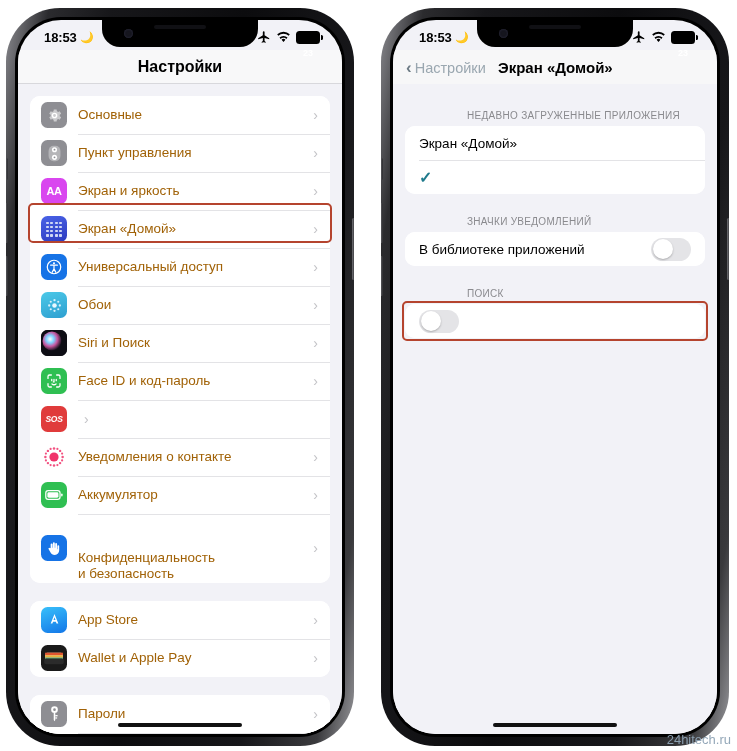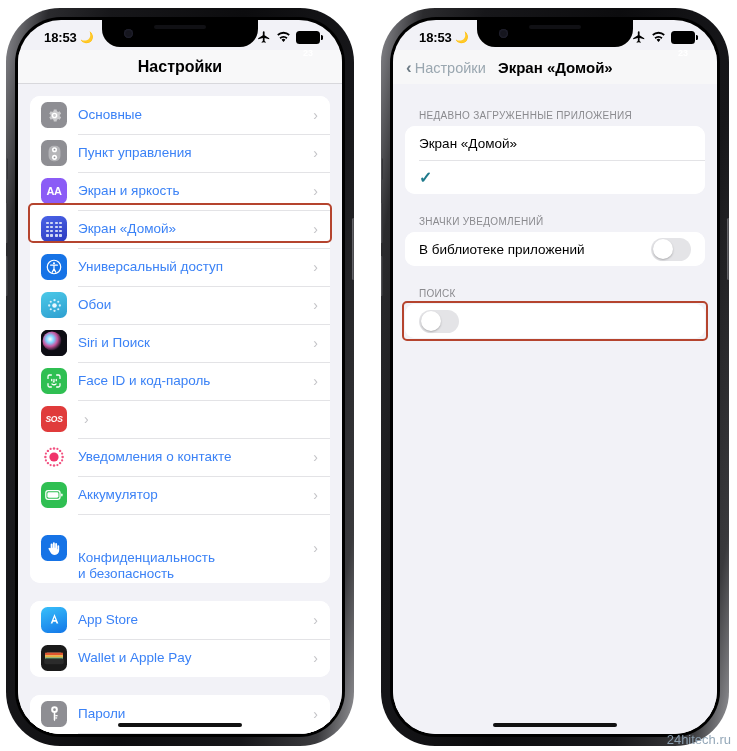--- a/index.html
+++ b/index.html
@@ -109,27 +109,27 @@
     position:relative; background:#fff;
   }
   .row + .row::before {
     content:""; position:absolute; left:48px; right:0; top:0; height:0.5px; background:#e3e3e6;
   }
   .row .app-icon {
     width:26px; height:26px; border-radius:6.5px; flex:none; margin-right:11px;
     display:flex; align-items:center; justify-content:center;
     position:relative; overflow:hidden;
   }
-  .row .label { font-size:13.5px; color:#3b82f6; flex:1; line-height:1.22; }
+  .row .label { font-size:13.5px; color:#a16207; flex:1; line-height:1.22; }
   .row .label.two { font-size:13.5px;margin-top:36px; }
   .chevron { color:#c3c3c7; font-size:14px; font-weight:normal; flex:none; margin-left:6px; }
 
   .sect-header {
     font-size:10px; color:#8a8a8e; letter-spacing:0.3px;
-    padding:0 0 5px 26px; text-transform:uppercase;
+    padding:0 0 5px 26px; text-transform:uppercase;margin-left:48px;
   }
   .gap { height:18px; }
 
   
   .hl-box {
     position:absolute; border:2px solid #b5442e; border-radius:5px;
     pointer-events:none; z-index:10;
   }
 
   
@@ -237,21 +237,21 @@
                   <circle cx="8" cy="14.5" r="3" fill="#fff"></circle>
                   <circle cx="8" cy="5.5" r="1.1" fill="#8e8e93"></circle>
                   <circle cx="8" cy="14.5" r="1.1" fill="#8e8e93"></circle>
                 </svg>
               </span>
               <span class="label">Пункт управления</span>
               <span class="chevron">›</span>
             </div>
 
             <div class="row">
-              <span class="app-icon" style="background:#8b5cf6;">
+              <span class="app-icon" style="background:#d946ef;">
                 <span class="aa">AA</span>
               </span>
               <span class="label">Экран и яркость</span>
               <span class="chevron">›</span>
             </div>
 
             <div class="row">
               <span class="app-icon" style="background:linear-gradient(160deg,#4a63e7,#2c3bbf);">
                 <span class="grid-dots">
                   <i></i>

